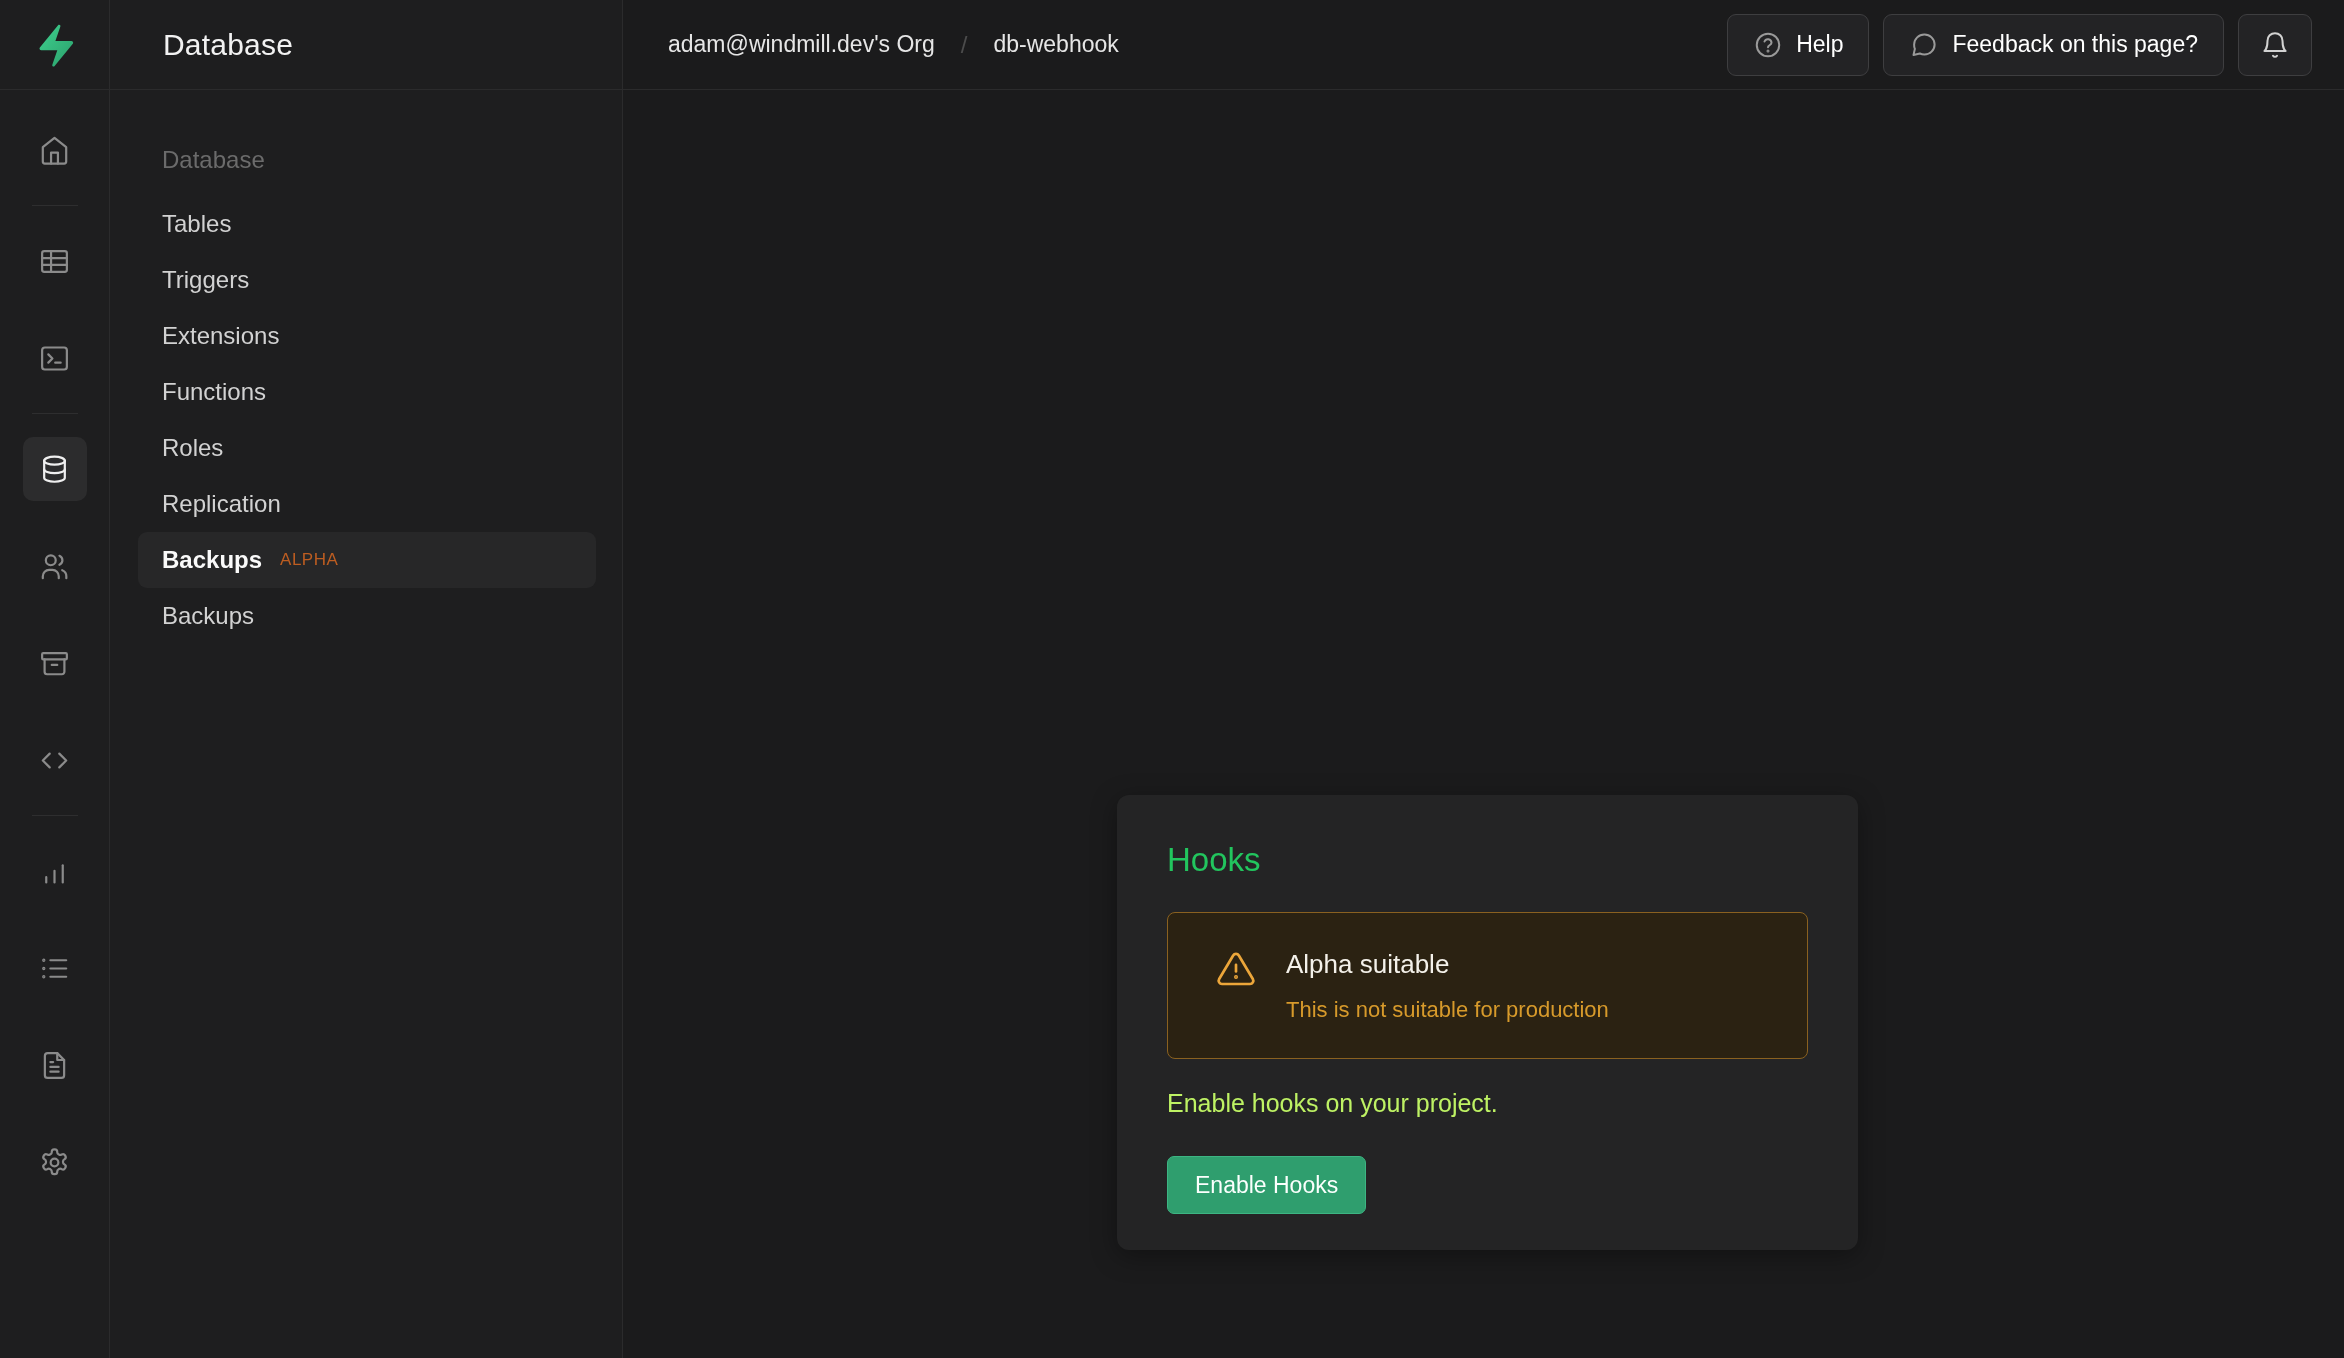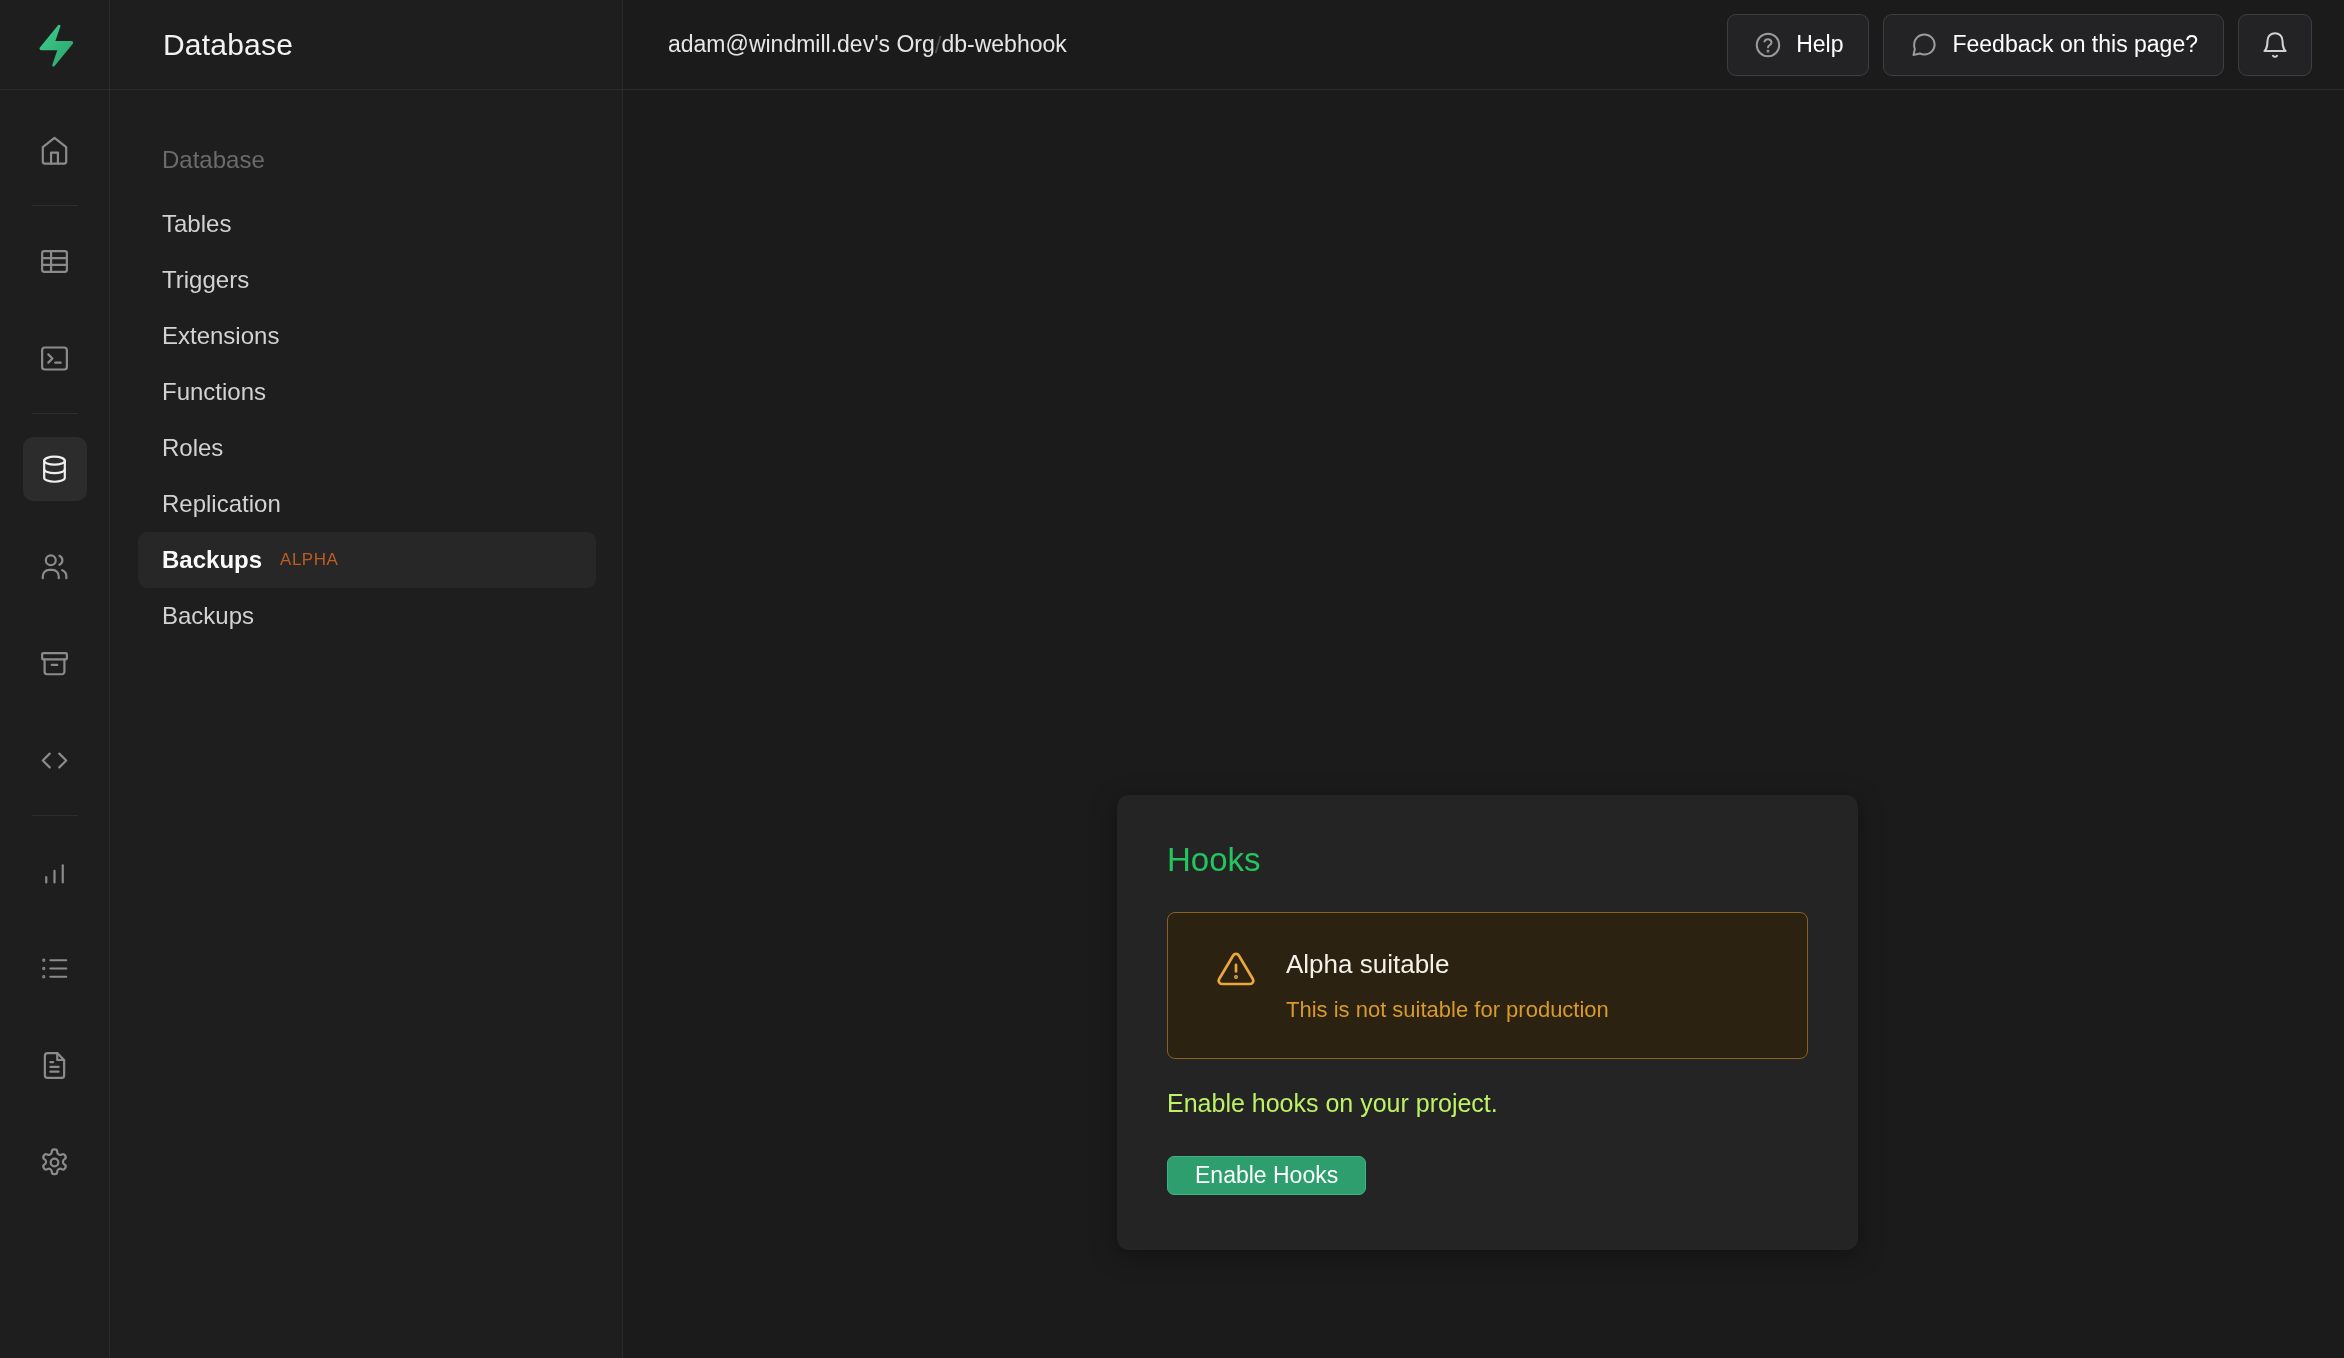--- a/index.html
+++ b/index.html
@@ -86,21 +86,21 @@
   .side-badge{margin-left:18px;font-size:17px;font-weight:400;color:var(--alpha-orange);letter-spacing:.5px;}
 
   
   .main{flex:1 1 auto;height:100%;display:flex;flex-direction:column;background:var(--bg-main);}
   .main-header{
     height:90px;flex:0 0 90px;
     display:flex;align-items:center;justify-content:space-between;
     padding:0 32px 0 45px;
     border-bottom:1px solid var(--border);
   }
-  .crumbs{display:flex;align-items:center;font-size:23px;color:#e6e6e6;}
+  .crumbs{display:flex;align-items:center;gap:26px;font-size:23px;color:#e6e6e6;}
   .crumb{color:#e6e6e6;}
   .crumb-sep{color:#4c4c4c;font-size:24px;}
   .actions{display:flex;align-items:center;gap:14px;}
   .hbtn{
     height:62px;border-radius:9px;
     background:#232325;border:1px solid #3e3e40;
     display:flex;align-items:center;gap:13px;
     padding:0 25px;
     font-size:23px;color:#ffffff;
   }
@@ -127,21 +127,21 @@
     display:flex;align-items:flex-start;
     padding:0 40px 0 48px;
   }
   .warn-icon{margin-top:36px;width:40px;height:40px;color:#eca63a;flex:0 0 40px;}
   .warn-icon svg{width:40px;height:40px;}
   .warn-text{margin-left:30px;padding-top:33px;}
   .warn-title{font-size:26px;line-height:36px;color:#f4f1ea;}
   .warn-desc{margin-top:14px;font-size:22px;line-height:28px;color:var(--amber);}
   .card-desc{margin-top:29px;font-size:25px;line-height:30px;color:#bef264;}
   .cta{
-    margin-top:38px;height:39px;
+    margin-top:38px;height:58px;
     display:inline-flex;align-items:center;
     padding:0 27px;border-radius:7px;
     background:var(--brand);
     border:1px solid var(--brand-border);
     font-size:23px;color:#fbfffd;
   }
 </style>
 </head>
 <body>
 

